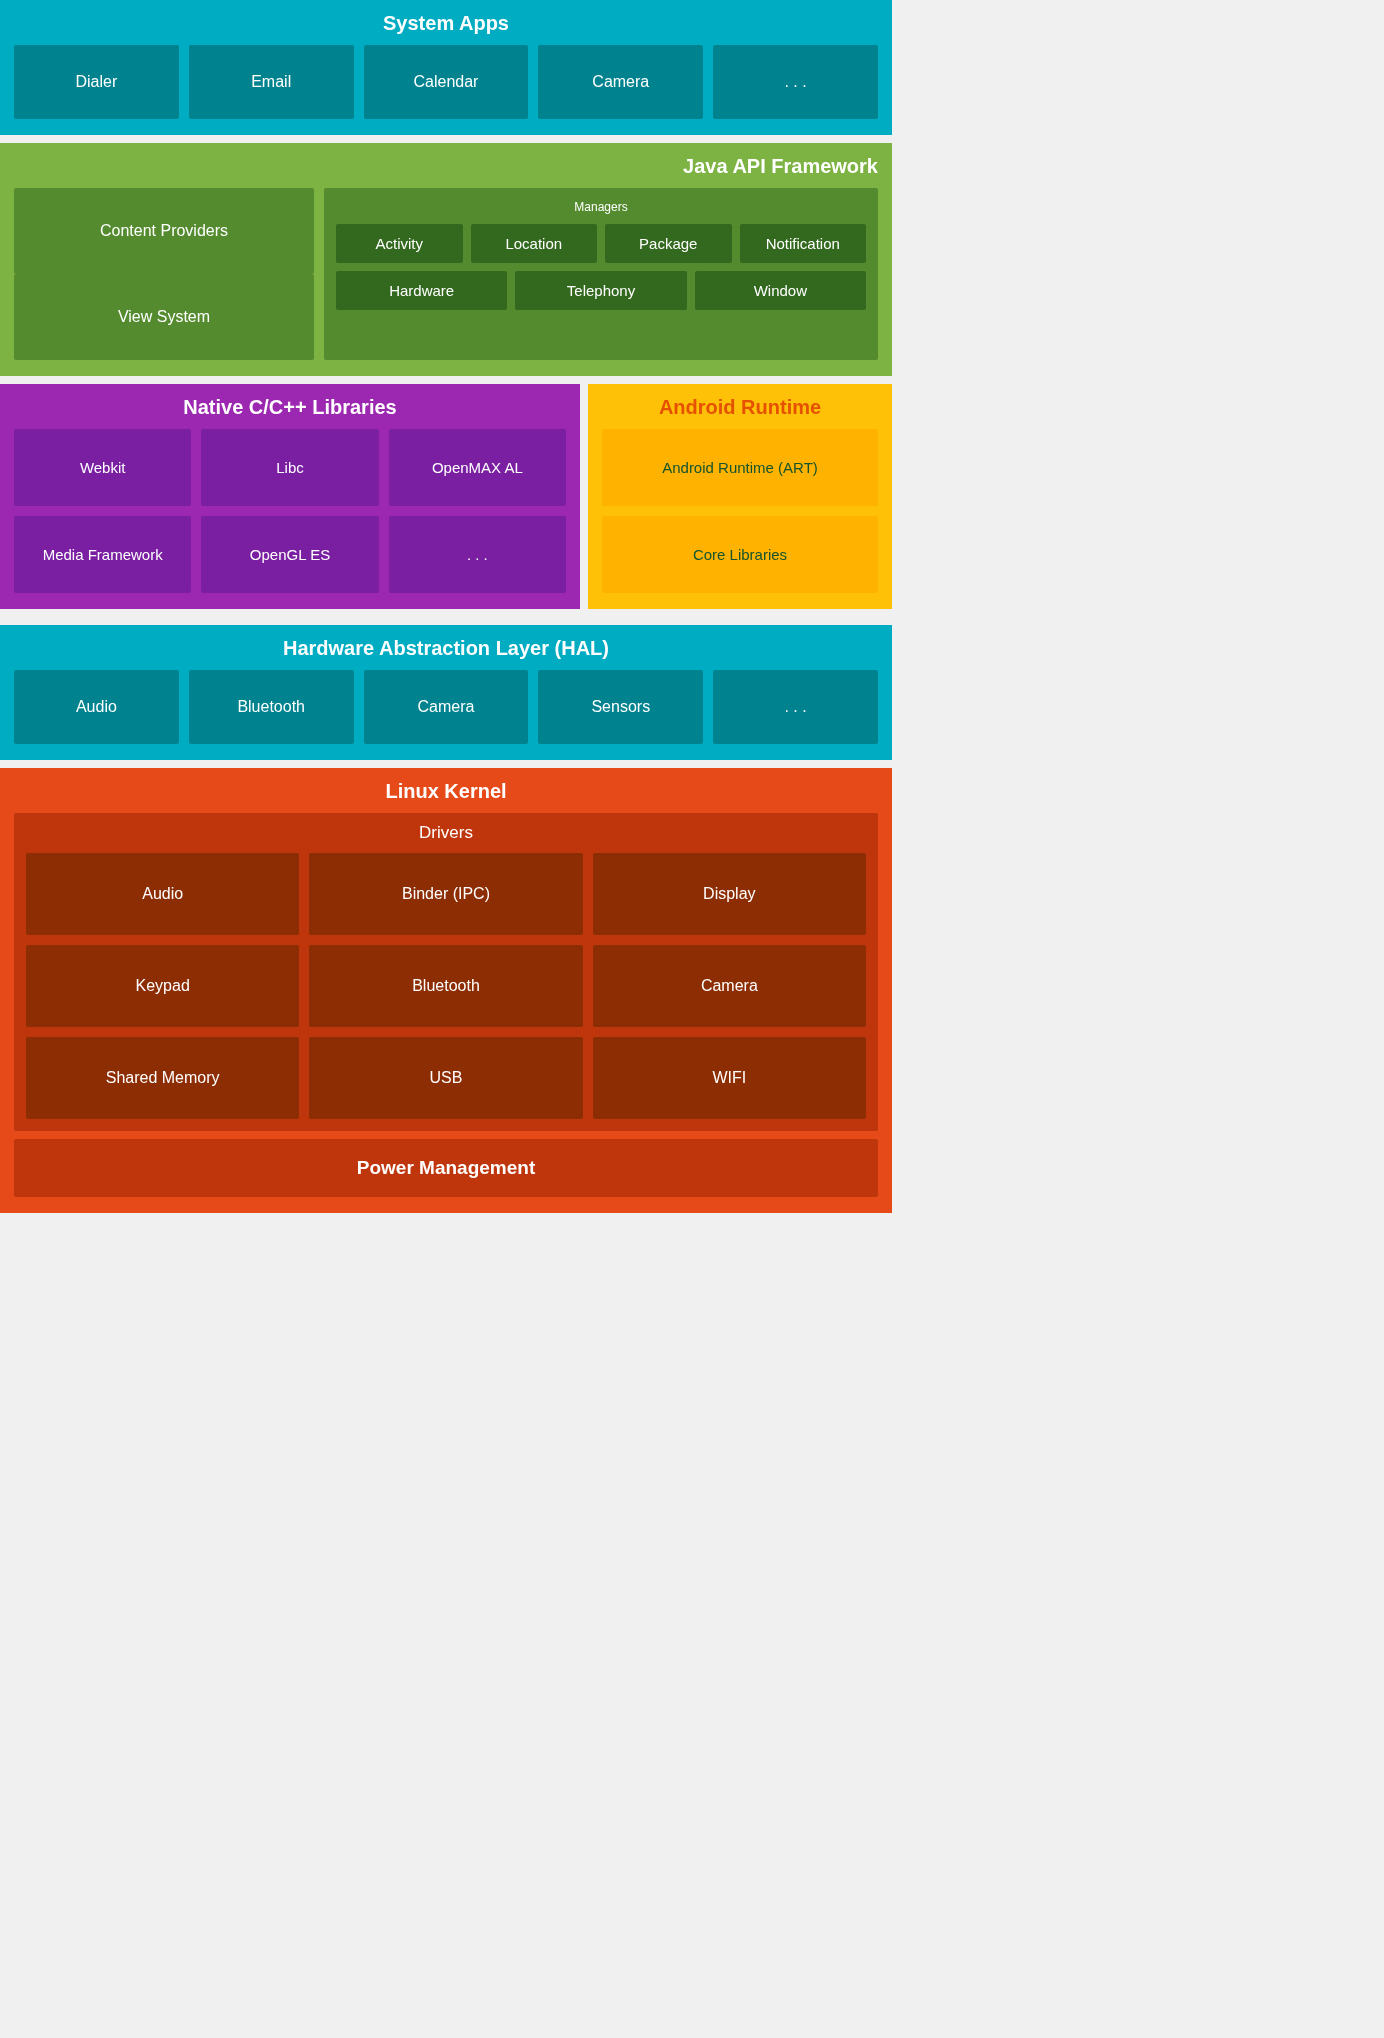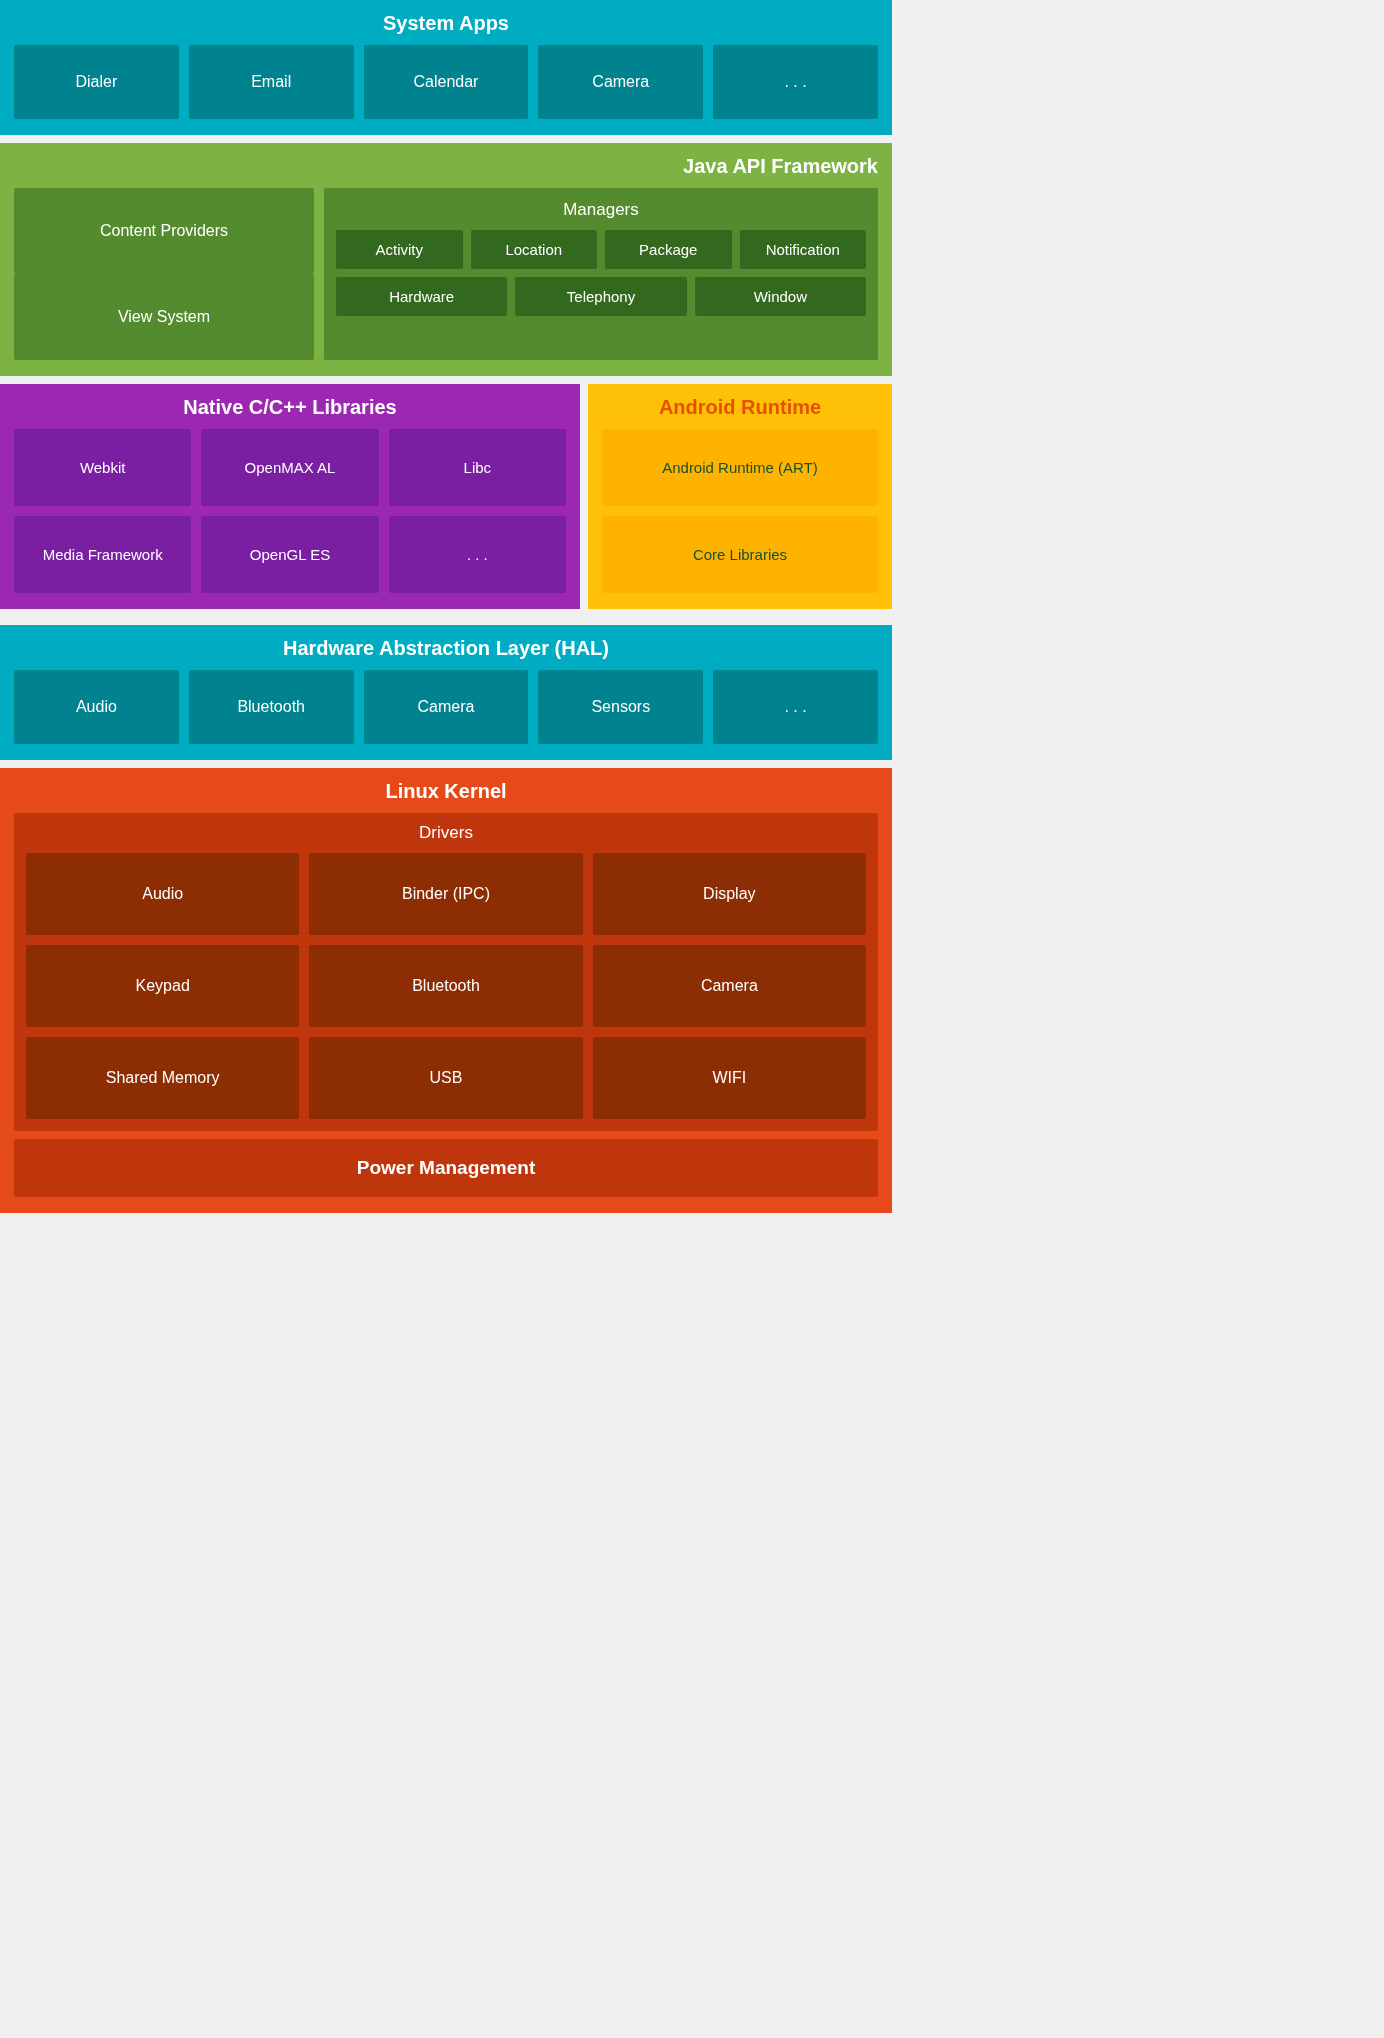--- a/index.html
+++ b/index.html
@@ -66,21 +66,21 @@
       border-radius: 2px;
     }
     .java-right {
       flex: 1;
       background: #558B2F;
       padding: 12px;
       border-radius: 2px;
     }
     .managers-title {
       text-align: center;
-      font-size: 17px;
+      font-size: 12px;
       margin-bottom: 10px;
       color: white;
     }
     .managers-row {
       display: flex;
       gap: 8px;
       margin-bottom: 8px;
       justify-content: center;
     }
     .manager-box {
@@ -234,22 +234,22 @@
       </div>
     </div>
   </div>
 </div>
 
 <div class="native-runtime-row" style="margin-bottom:8px; padding: 0 0;">
   <div class="layer native-libs">
     <div class="layer-title">Native C/C++ Libraries</div>
     <div class="native-grid">
       <div class="native-box">Webkit</div>
+      <div class="native-box">Libc</div>
       <div class="native-box">OpenMAX AL</div>
-      <div class="native-box">Libc</div>
       <div class="native-box">Media Framework</div>
       <div class="native-box">OpenGL ES</div>
       <div class="native-box">. . .</div>
     </div>
   </div>
   <div class="layer android-runtime">
     <div class="layer-title">Android Runtime</div>
     <div class="runtime-grid">
       <div class="runtime-box">Android Runtime (ART)</div>
       <div class="runtime-box">Core Libraries</div>

